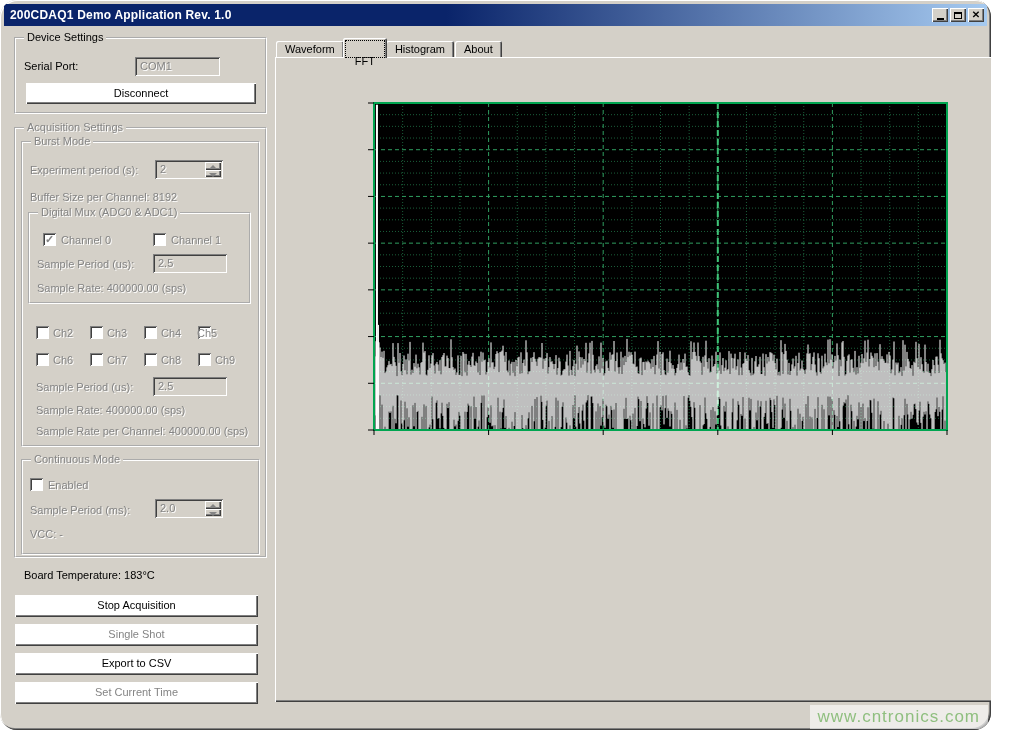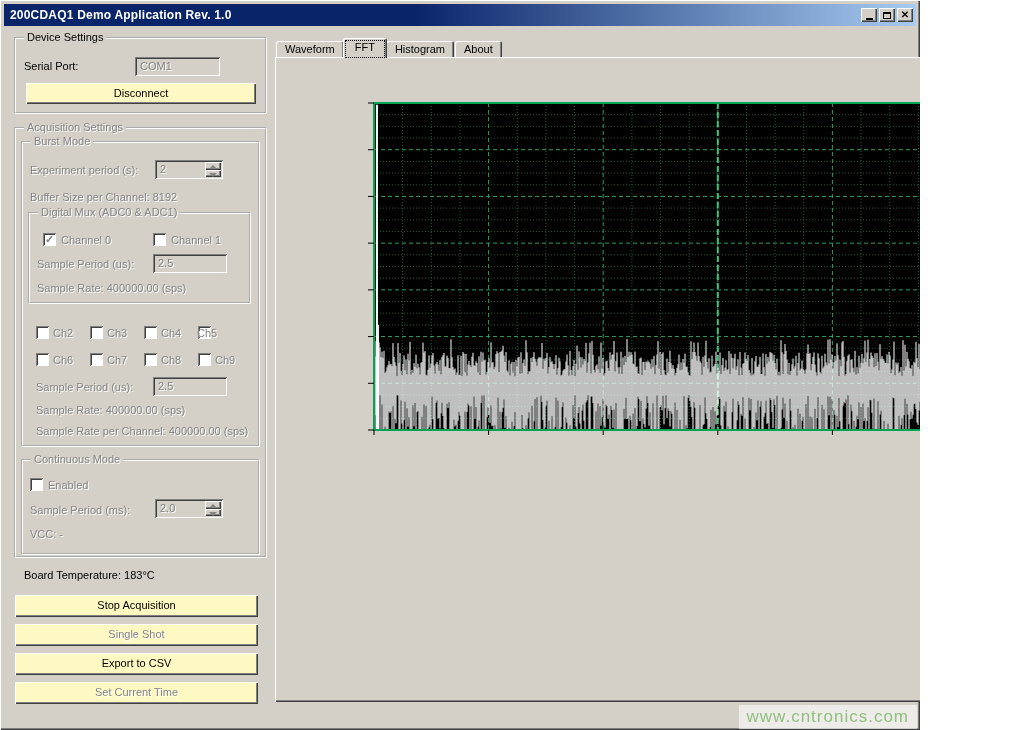--- a/index.html
+++ b/index.html
@@ -1,37 +1,38 @@
 <!DOCTYPE html>
 <html><head>
 <meta charset="utf-8">
 <style>
   * { margin:0; padding:0; box-sizing:border-box; }
   html,body { background:#ffffff; }
   body { font-family:"Liberation Sans", sans-serif; font-size:11px; color:#000; }
   .win {
-    position:relative; width:920px; height:730px; background:#d4d0c8; overflow:hidden;
+    position:relative; width:991px; height:730px; background:#d4d0c8; overflow:hidden;
     box-shadow: inset 1px 1px 0 #ffffff, inset -1px -1px 0 #404040, inset -2px -2px 0 #808080, inset 2px 2px 0 #d4d0c8;
+    border-radius: 17px;
   }
   .titlebar {
     position:absolute; left:4px; top:4px; right:4px; height:22px;
     background:linear-gradient(90deg,#0a246a 0%,#0a246a 45%,#a6caf0 100%);
     display:flex; align-items:center; padding:0 3px 0 6px;
   }
   .title-text { color:#fff; font-weight:bold; font-size:12px; flex:1; letter-spacing:.2px; }
   .tbb {
     width:16px; height:14px; margin-left:2px; background:#d4d0c8; position:relative;
     box-shadow: inset 1px 1px 0 #ffffff, inset -1px -1px 0 #404040, inset -2px -2px 0 #808080;
     display:flex; align-items:center; justify-content:center;
   }
   .glyph-min { display:block; width:7px; height:2px; background:#000; margin-top:7px; }
   .glyph-max { display:block; width:8px; height:7px; border:1px solid #000; border-top-width:2px; }
   .glyph-close { font-size:10px; font-weight:bold; line-height:10px; }
   .raised {
-    background:#fef9c3;
+    background:#ffffff;
     box-shadow: inset 1px 1px 0 #ffffff, inset -1px -1px 0 #404040, inset -2px -2px 0 #808080;
   }
   .btn { text-align:center; line-height:21px; cursor:default; }
   .sunken {
     background:#d4d0c8;
     box-shadow: inset 1px 1px 0 #808080, inset -1px -1px 0 #ffffff, inset 2px 2px 0 #404040, inset -2px -2px 0 #d4d0c8;
   }
   .groupbox { position:absolute; border:2px groove #ffffff; }
   .gcap { position:absolute; top:-8px; left:8px; background:#d4d0c8; padding:0 3px; line-height:13px; white-space:nowrap;text-align:right; }
   .dis { color:#848484; text-shadow:1px 1px 0 #ffffff; }
@@ -46,21 +47,21 @@
   .arr-up, .arr-dn { position:absolute; left:4px; width:0; height:0; border-left:4px solid transparent; border-right:4px solid transparent; }
   .arr-up { top:3px; border-bottom:4px solid #848484; }
   .arr-dn { top:3px; border-top:4px solid #848484; }
   .tabstrip { position:absolute; left:276px; top:38px; height:20px; display:flex; align-items:flex-end; }
   .tab {
     position:relative; height:17px; padding:2px 9px 0 9px; background:#d4d0c8; margin-right:1px;
     border-top-left-radius:2px; border-top-right-radius:2px;
     box-shadow: inset 1px 1px 0 #ffffff, inset -1px 0 0 #404040, inset -2px 0 0 #808080;
     line-height:13px; white-space:nowrap;
   }
-  .tab.selected { height:20px; padding:3px 12px 0 12px; margin-left:-2px; margin-right:-1px; z-index:4; }
+  .tab.selected { height:20px; padding:17px 12px 0 12px; margin-left:-2px; margin-right:-1px; z-index:4; }
   .tab.selected .focusrect { position:absolute; inset:2px 2px 0 2px; border:1px dotted #000; }
   .tabpage {
     position:absolute; left:275px; top:57px; width:739px; height:645px; background:#d4d0c8; z-index:1;
     box-shadow: inset 1px 1px 0 #ffffff, inset -1px -1px 0 #404040, inset -2px -2px 0 #808080;
   }
   .ytick { position:absolute; width:50px; text-align:right; line-height:13px; }
   .ytick::after { content:""; display:inline-block; width:5px; height:1px; background:#000; vertical-align:middle; margin-left:3px; }
   .xtick { position:absolute; width:70px; text-align:center; line-height:13px; }
   .ctitle { position:absolute; text-align:center; line-height:13px; }
   .ylab { position:absolute; left:263px; top:259px; width:100px; text-align:center; transform:rotate(-90deg); }

